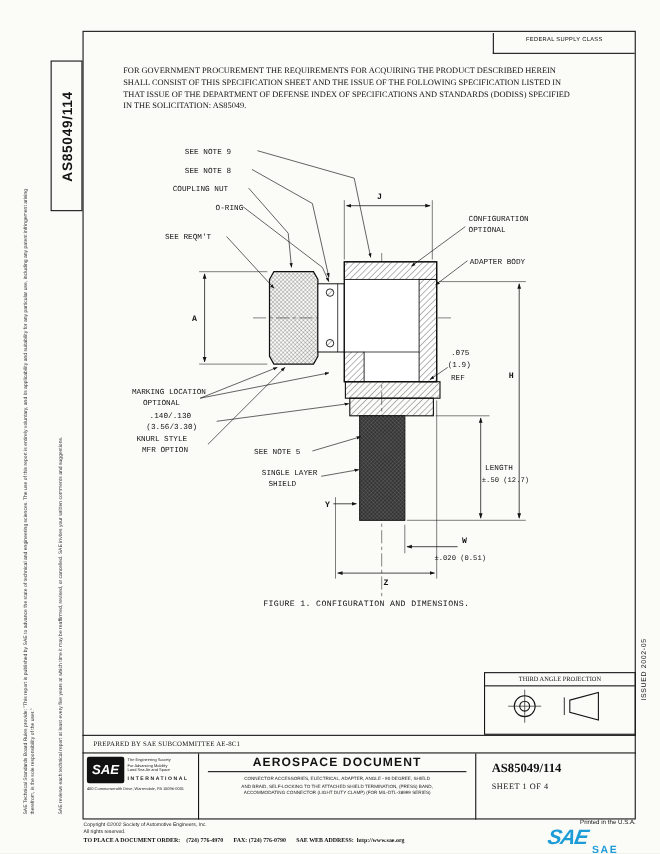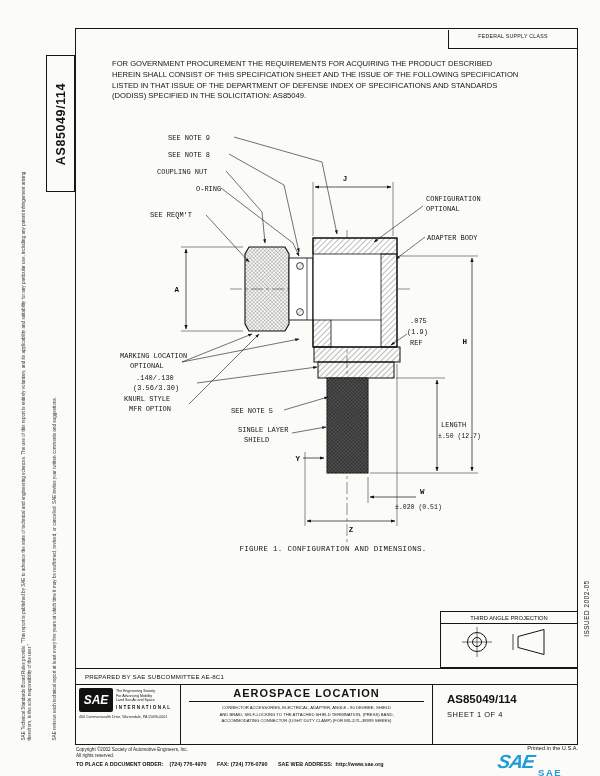--- a/index.html
+++ b/index.html
@@ -1,19 +1,19 @@
 <!DOCTYPE html>
 <html><head>
 <meta charset="utf-8">
 <style>
   html,body{margin:0;padding:0;background:#e9e9e5;}
   .page{position:relative;width:600px;height:776px;background:#fbfbf8;overflow:hidden;
         font-family:"Liberation Sans",sans-serif;color:#131313;}
   .abs{position:absolute;}
-  .mono{font-family:Liberation Sans, sans-serif;}
+  .mono{font-family:Liberation Serif, serif;}
   .main-border{position:absolute;left:75px;top:28px;width:503px;height:717px;
                border:1.6px solid #161616;box-sizing:border-box;}
   .fsc-box{position:absolute;left:448px;top:29.5px;width:129px;height:19px;
            border-left:1.4px solid #161616;border-bottom:1.4px solid #161616;
            box-sizing:border-box;font-size:5.2px;letter-spacing:.3px;padding-top:3px;
            text-align:center;}
   .vbox{position:absolute;left:46px;top:55px;width:29px;height:137px;
         border:1.6px solid #161616;box-sizing:border-box;}
   .vcenter{position:absolute;left:50%;top:50%;transform:translate(-50%,-50%) rotate(-90deg);
            white-space:nowrap;}
@@ -197,21 +197,21 @@
         <div style="font-size:3.6px;line-height:1.3;padding-top:1px;">
           <div>The Engineering Society</div>
           <div>For Advancing Mobility</div>
           <div>Land Sea Air and Space</div>
           <div style="font-weight:bold;font-size:4.6px;letter-spacing:1.4px;margin-top:2px;">INTERNATIONAL</div>
         </div>
       </div>
       <div style="font-size:3.6px;margin-top:3px;color:#222;">400 Commonwealth Drive, Warrendale, PA 15096-0001</div>
     </div>
     <div style="flex:1;text-align:center;padding-top:2px;">
-      <div style="font-size:11px;font-weight:bold;letter-spacing:1px;">AEROSPACE LOCATION</div>
+      <div style="font-size:11px;font-weight:bold;letter-spacing:1px;">AEROSPACE DOCUMENT</div>
       <div style="border-top:1px solid #161616;margin:2px 8px 3px;"></div>
       <div style="font-size:4.2px;line-height:1.55;color:#222;">
         <div>CONNECTOR ACCESSORIES, ELECTRICAL, ADAPTER, ANGLE - 90 DEGREE, SHIELD</div>
         <div>AND BRAID, SELF-LOCKING TO THE ATTACHED SHIELD TERMINATION, (PRESS) BAND,</div>
         <div>ACCOMMODATING CONNECTOR (LIGHT DUTY CLAMP) (FOR MIL-DTL-38999 SERIES)</div>
       </div>
     </div>
     <div style="width:146px;border-left:1.4px solid #161616;box-sizing:border-box;padding:8px 0 0 14px;">
       <div class="mono" style="font-size:11.5px;font-weight:bold;">AS85049/114</div>
       <div class="mono" style="font-size:7.5px;margin-top:5px;letter-spacing:.5px;">SHEET 1 OF 4</div>

